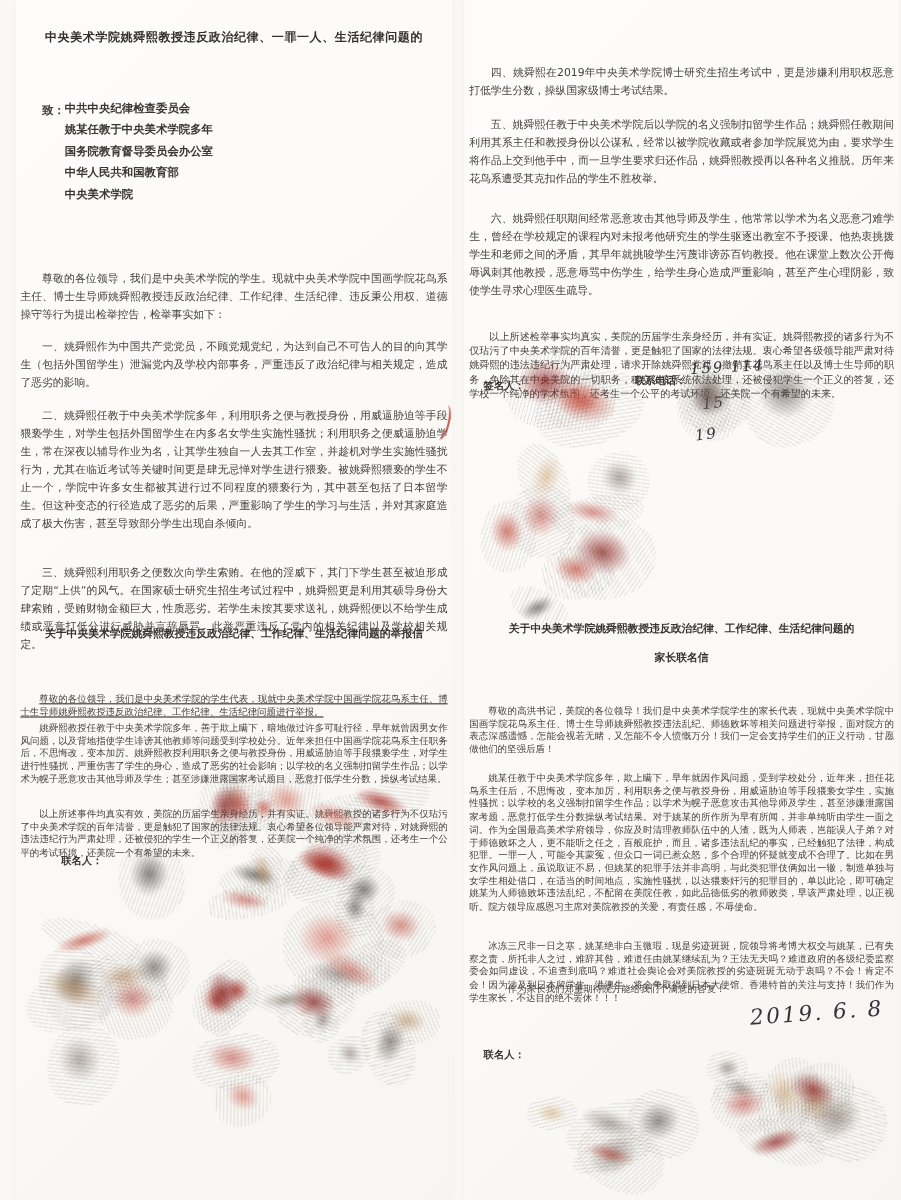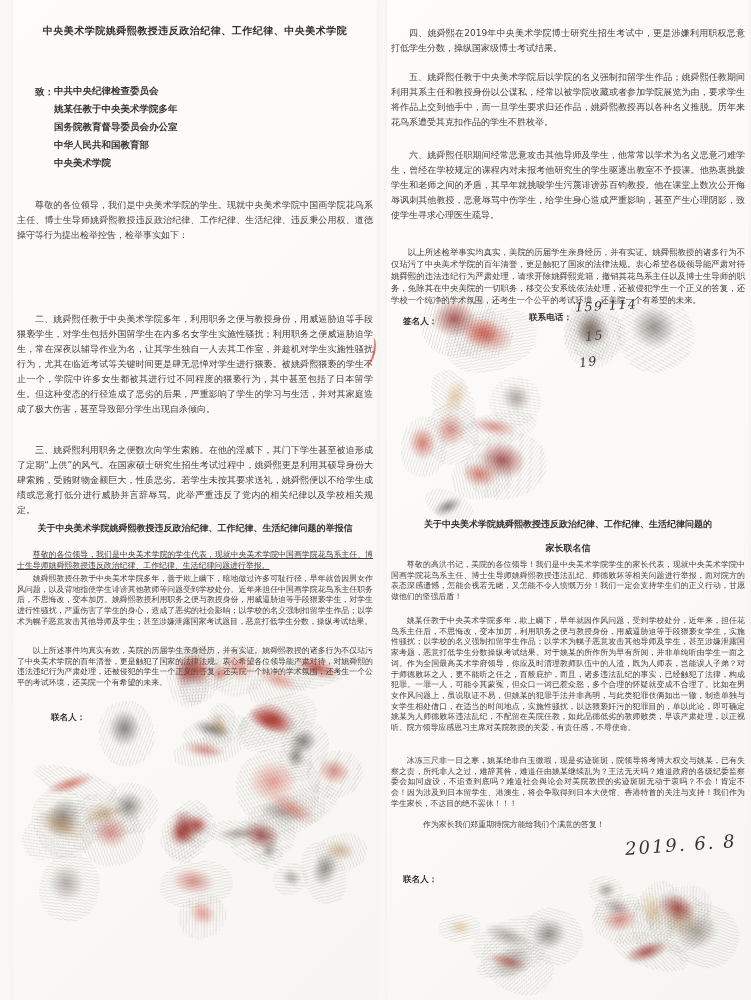--- a/index.html
+++ b/index.html
@@ -16,55 +16,56 @@
   .p1-title1{left:0;right:0;top:24px;font-size:10px;font-weight:bold;color:#34312d;text-align:center;letter-spacing:0.5px;}
   .p1-title2{left:0;right:0;top:44px;font-size:16px;font-weight:bold;color:#2e2b28;text-align:center;letter-spacing:4px;}
 
   .addr-block{left:22px;top:86px;display:flex;font-size:9.5px;font-weight:bold;color:#3a3733;}
   .addr-label{flex:none;}
   .addr-list > div{margin-bottom:8.5px;line-height:9.5px;}
 
   .p-lg{font-size:9px;line-height:15px;text-align:justify;text-indent:2em;color:#44413c;}
   .p-md{font-size:8.4px;line-height:12px;text-align:justify;text-indent:2em;color:#44413c;}
   .p-sm{font-size:7.9px;line-height:10.7px;text-align:justify;text-indent:2em;color:#45423d;}
-  .full{left:4px;right:4px;}
+  .full{left:4px;right:4px;margin-top:28px;}
 
   .sec-title{left:0;right:0;font-size:9px;font-weight:bold;text-align:center;color:#383430;}
 
   .label{font-size:8.6px;font-weight:bold;color:#3a3733;}
 
   .hand{font-family:"DejaVu Serif",serif;font-style:italic;color:#33333b;}
   .phone-line{font-size:12.5px;letter-spacing:1.5px;}
   .date-hand{font-size:18px;letter-spacing:2px;transform:rotate(-4deg);}
 
   .fp-layer{position:absolute;left:0;top:0;right:0;bottom:0;z-index:5;pointer-events:none;}
   .smudge{position:absolute;}
   .pen-mark{position:absolute;width:10px;height:30px;border-right:2.5px solid rgba(195,45,38,0.75);
     border-radius:50%;transform:rotate(14deg);filter:blur(0.6px);z-index:4;}
 </style>
 </head>
 <body>
 
 <div class="canvas">
 
   <div class="page" id="page1">
-    <div class="abs p1-title1">中央美术学院姚舜熙教授违反政治纪律、工作纪律、中央美术学院</div>
+    <div class="abs p1-title1">中央美术学院姚舜熙教授违反政治纪律、一罪一人、生活纪律问题的</div>
 
     <div class="abs addr-block">
       <span class="addr-label">致：</span>
       <div class="addr-list">
         <div>中共中央纪律检查委员会</div>
         <div>姚某任教于中央美术学院多年</div>
         <div>国务院教育督导委员会办公室</div>
         <div>中华人民共和国教育部</div>
         <div>中央美术学院</div>
       </div>
     </div>
 
     <div class="abs full p-lg" style="top:198px;">尊敬的各位领导，我们是中央美术学院的学生。现就中央美术学院中国画学院花鸟系主任、博士生导师姚舜熙教授违反政治纪律、工作纪律、生活纪律、违反秉公用权、道德操守等行为提出检举控告，检举事实如下：</div>
+    <div class="abs full p-lg" style="top:255px;">一、姚舜熙作为中国共产党党员，不顾党规党纪，为达到自己不可告人的目的向其学生（包括外国留学生）泄漏党内及学校内部事务，严重违反了政治纪律与相关规定，造成了恶劣的影响。</div>
     <div class="abs full p-lg" style="top:312px;">二、姚舜熙任教于中央美术学院多年，利用职务之便与教授身份，用威逼胁迫等手段猥亵学生，对学生包括外国留学生在内多名女学生实施性骚扰；利用职务之便威逼胁迫学生，常在深夜以辅导作业为名，让其学生独自一人去其工作室，并趁机对学生实施性骚扰行为，尤其在临近考试等关键时间更是肆无忌惮对学生进行猥亵。被姚舜熙猥亵的学生不止一个，学院中许多女生都被其进行过不同程度的猥亵行为，其中甚至包括了日本留学生。但这种变态的行径造成了恶劣的后果，严重影响了学生的学习与生活，并对其家庭造成了极大伤害，甚至导致部分学生出现自杀倾向。</div>
     <div class="abs full p-lg" style="top:443px;">三、姚舜熙利用职务之便数次向学生索贿。在他的淫威下，其门下学生甚至被迫形成了定期“上供”的风气。在国家硕士研究生招生考试过程中，姚舜熙更是利用其硕导身份大肆索贿，受贿财物金额巨大，性质恶劣。若学生未按其要求送礼，姚舜熙便以不给学生成绩或恶意打低分进行威胁并言辞辱骂。此举严重违反了党内的相关纪律以及学校相关规定。</div>
 
     <div class="abs sec-title" style="top:522px;">关于中央美术学院姚舜熙教授违反政治纪律、工作纪律、生活纪律问题的举报信</div>
     <div class="abs full p-sm" style="top:550px;text-decoration:underline;">尊敬的各位领导，我们是中央美术学院的学生代表，现就中央美术学院中国画学院花鸟系主任、博士生导师姚舜熙教授违反政治纪律、工作纪律、生活纪律问题进行举报。</div>
     <div class="abs full p-sm" style="top:574px;">姚舜熙教授任教于中央美术学院多年，善于欺上瞒下，暗地做过许多可耻行径，早年就曾因男女作风问题，以及背地指使学生诽谤其他教师等问题受到学校处分。近年来担任中国画学院花鸟系主任职务后，不思悔改，变本加厉。姚舜熙教授利用职务之便与教授身份，用威逼胁迫等手段猥亵学生，对学生进行性骚扰，严重伤害了学生的身心，造成了恶劣的社会影响；以学校的名义强制扣留学生作品；以学术为幌子恶意攻击其他导师及学生；甚至涉嫌泄露国家考试题目，恶意打低学生分数，操纵考试结果。</div>
     <div class="abs full p-sm" style="top:646px;">以上所述事件均真实有效，美院的历届学生亲身经历，并有实证。姚舜熙教授的诸多行为不仅玷污了中央美术学院的百年清誉，更是触犯了国家的法律法规。衷心希望各位领导能严肃对待，对姚舜熙的违法违纪行为严肃处理，还被侵犯的学生一个正义的答复，还美院一个纯净的学术氛围，还考生一个公平的考试环境，还美院一个有希望的未来。</div>
 
     <div class="abs label" style="top:712px;left:38px;">联名人：</div>
 

